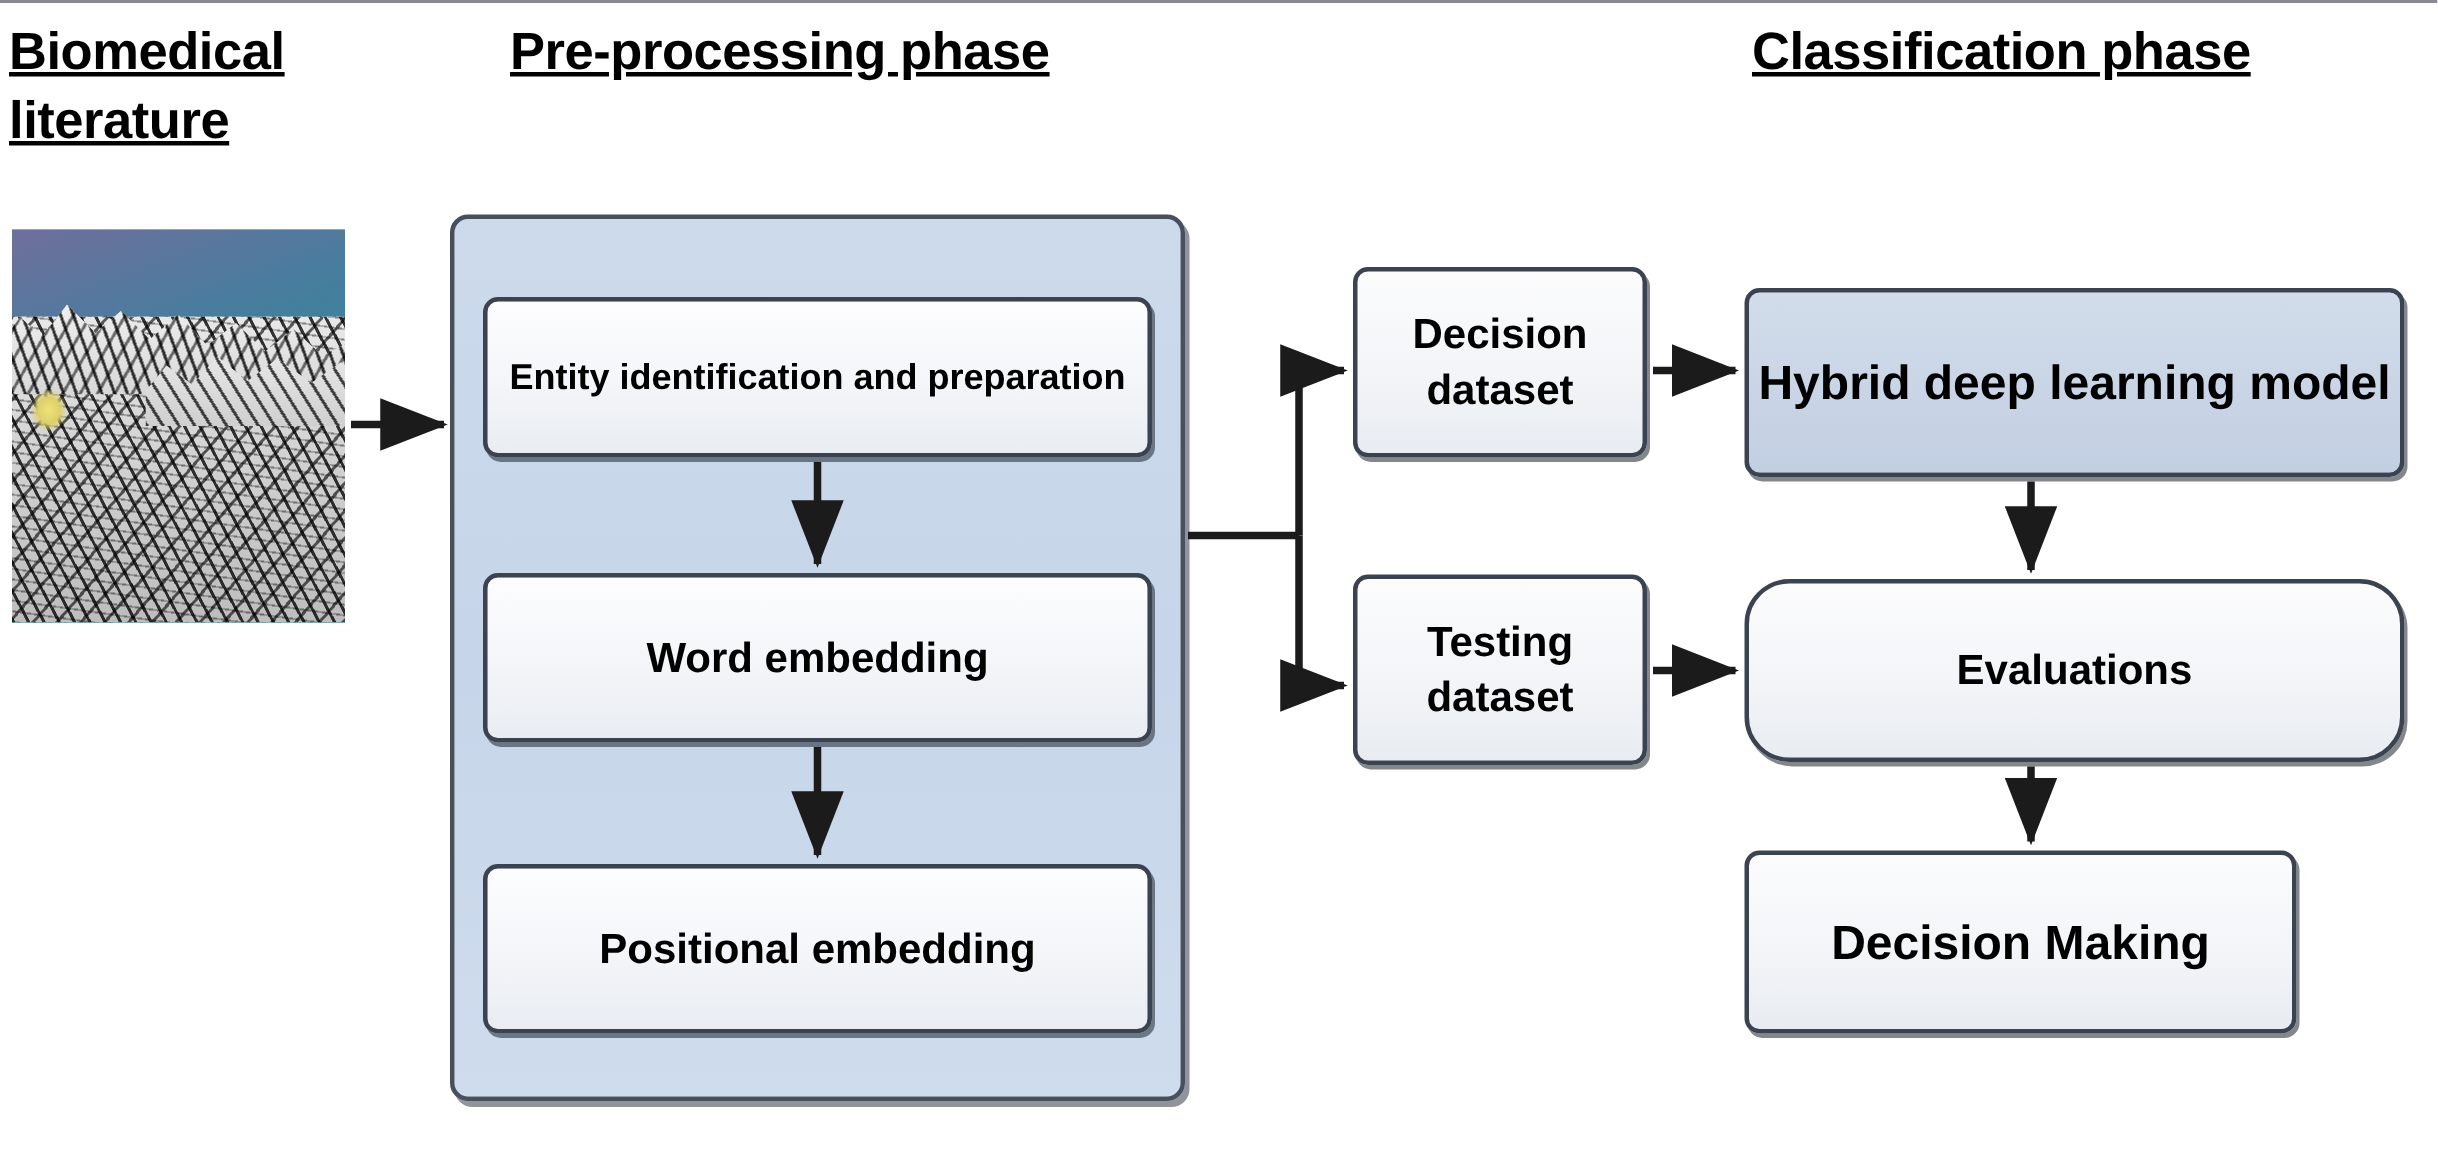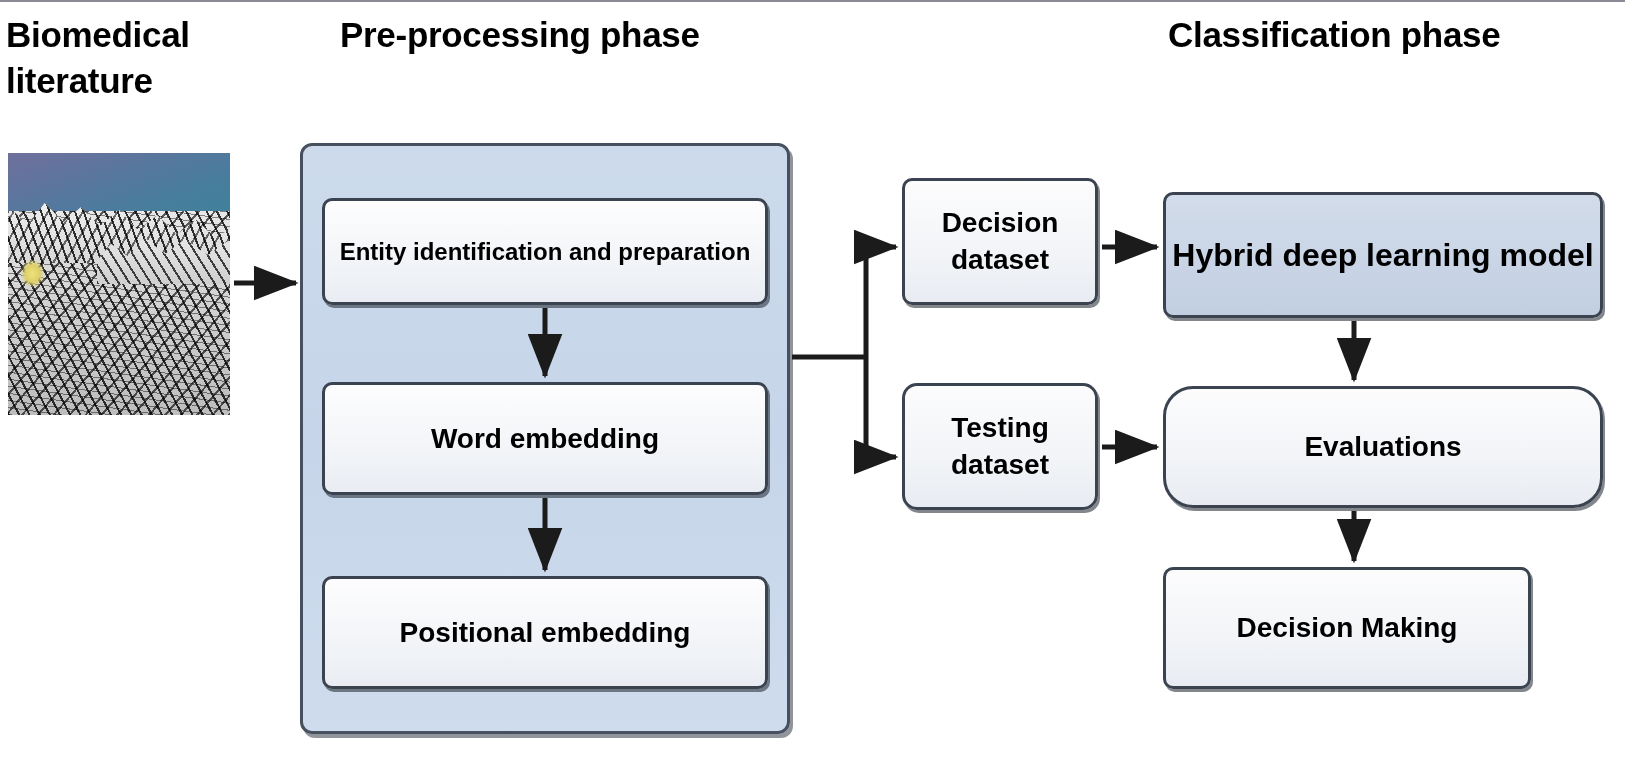--- a/index.html
+++ b/index.html
@@ -22,20 +22,21 @@
 
   
   .phase-title {
     position: absolute;
     font-weight: bold;
     color: #000000;
     font-size: 35px;
     line-height: 1.32;
     letter-spacing: -0.3px;
     white-space: pre-line;
+    text-decoration: underline;
   }
   #title-biomedical { left: 6px;    top: 10px;  width: 280px; }
   #title-preproc    { left: 340px;  top: 10px;  width: 430px; }
   #title-classif    { left: 1168px; top: 10px;  width: 440px; }
 
   
   #lit-image {
     position: absolute;
     left: 8px;
     top: 151px;
@@ -128,25 +129,25 @@
     border-radius: 12px;
     background: linear-gradient(180deg, #ccdaec 0%, #c6d5e9 50%, #cfdcee 100%);
     box-shadow: 3px 4px 0 rgba(36,44,56,.5);
   }
 
   #box-entity      { left: 322px;  top: 196px; width: 446px; height: 107px; font-size: 24px; line-height: 1.24; }
   #box-word        { left: 322px;  top: 380px; width: 446px; height: 113px; font-size: 28px; }
   #box-positional  { left: 322px;  top: 574px; width: 446px; height: 113px; font-size: 28px; text-align: center; }
 
   #box-training    { left: 902px;  top: 176px; width: 196px; height: 127px; font-size: 28px; line-height: 1.3; }
-  #box-testing     { left: 902px;  top: 381px; width: 196px; height: 127px; font-size: 28px; line-height: 1.3; border-radius: 15px; }
+  #box-testing     { left: 902px;  top: 381px; width: 196px; height: 127px; font-size: 28px; line-height: 1.3; }
 
   #box-hybrid      { left: 1163px; top: 190px; width: 440px; height: 126px; font-size: 32px; line-height: 1.28; }
   #box-evaluations { left: 1163px; top: 384px; width: 440px; height: 122px; font-size: 28px; border-radius: 30px; }
-  #box-decision    { left: 1163px; top: 565px; width: 368px; height: 122px; font-size: 28px; }
+  #box-decision    { left: 1163px; top: 565px; width: 368px; height: 122px; font-size: 32px; }
 
   
   #connectors {
     position: absolute;
     left: 0; top: 0;
     width: 1625px;
     height: 770px;
     pointer-events: none;
   }
 </style>

